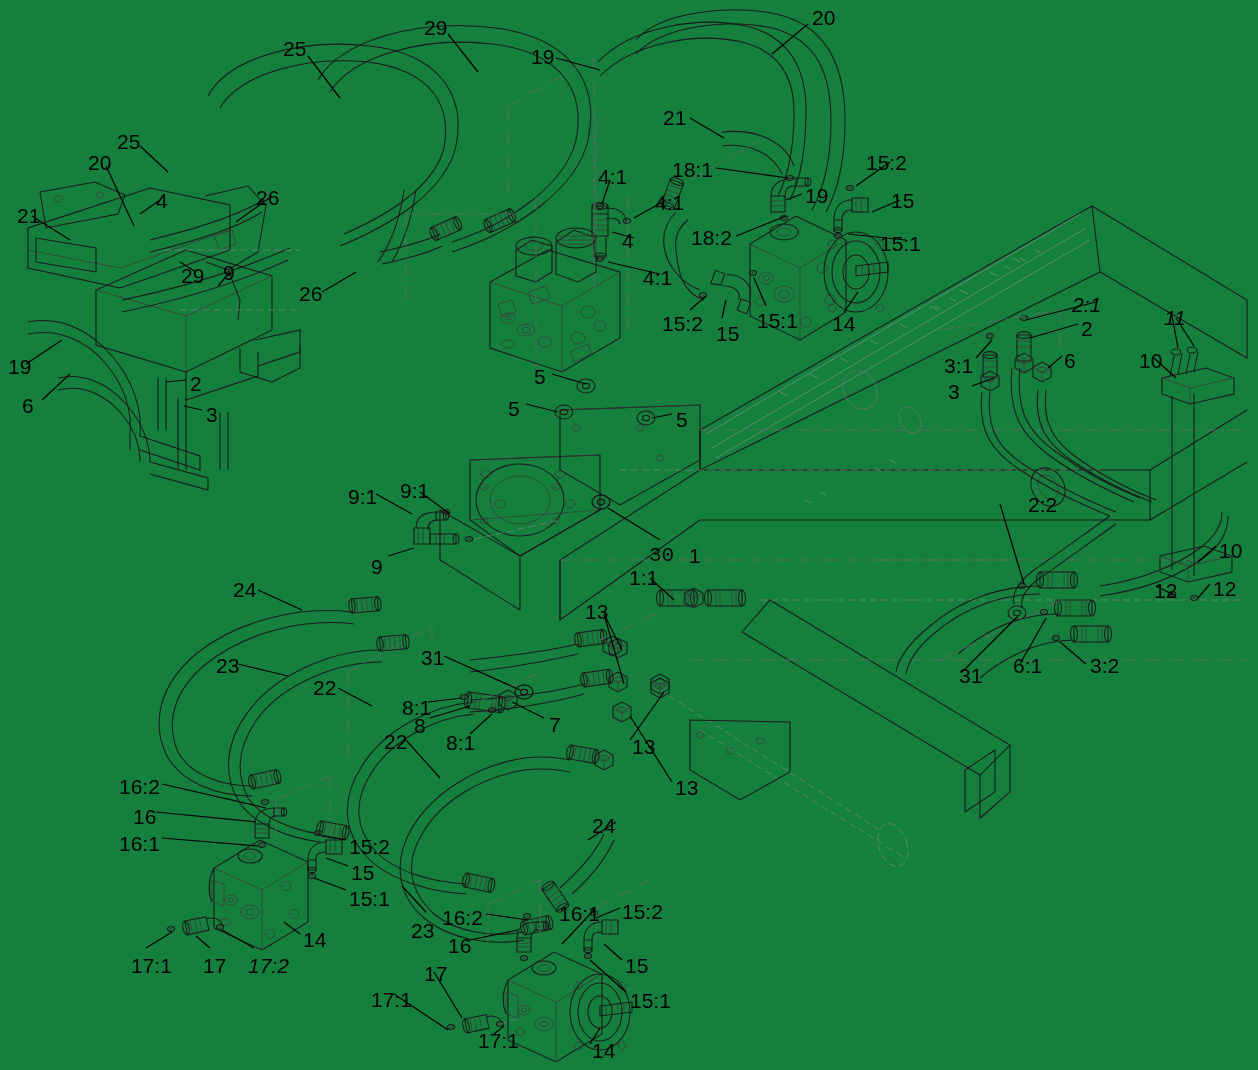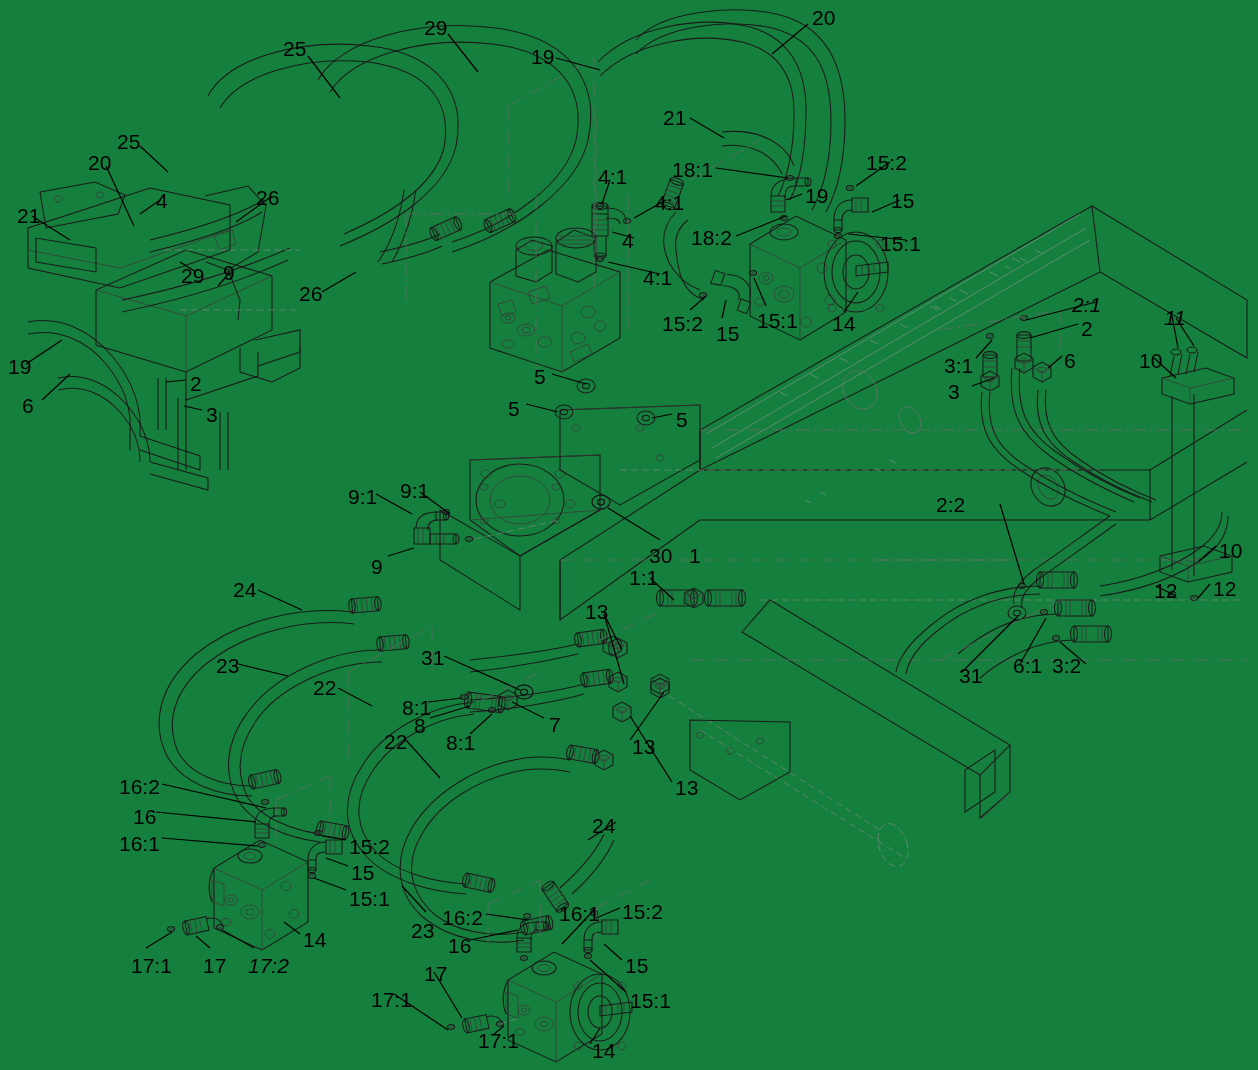--- a/index.html
+++ b/index.html
@@ -756,38 +756,38 @@
       <div class="cal" style="left: 944px; top: 355px;">3:1</div>
       <div class="cal" style="left: 1064px; top: 350px;">6</div>
       <div class="cal" style="left: 1139px; top: 350px;">10</div>
       <div class="cal" style="left: 948px; top: 381px;">3</div>
       <div class="cal" style="left: 190px; top: 373px;">2</div>
       <div class="cal" style="left: 22px; top: 395px;">6</div>
       <div class="cal" style="left: 534px; top: 366px;">5</div>
       <div class="cal" style="left: 508px; top: 398px;">5</div>
       <div class="cal" style="left: 676px; top: 409px;">5</div>
       <div class="cal" style="left: 206px; top: 404px;">3</div>
-      <div class="cal" style="left: 936px; top: 494px;">2:2</div>
+      <div class="cal" style="left: 1028px; top: 494px;">2:2</div>
       <div class="cal" style="left: 348px; top: 486px;">9:1</div>
       <div class="cal" style="left: 400px; top: 480px;">9:1</div>
       <div class="cal" style="left: 371px; top: 556px;">9</div>
-      <div class="cal" style="left: 649px; top: 545px;">30</div>
+      <div class="cal" style="left: 649px; top: 545px; font-family: Liberation Mono, monospace;">30</div>
       <div class="cal" style="left: 689px; top: 545px;">1</div>
       <div class="cal" style="left: 629px; top: 567px;">1:1</div>
       <div class="cal" style="left: 1219px; top: 540px;">10</div>
       <div class="cal" style="left: 1154px; top: 580px;">12</div>
       <div class="cal" style="left: 1213px; top: 578px;">12</div>
       <div class="cal" style="left: 233px; top: 579px;">24</div>
       <div class="cal" style="left: 585px; top: 601px;">13</div>
       <div class="cal" style="left: 216px; top: 655px;">23</div>
       <div class="cal" style="left: 421px; top: 647px;">31</div>
       <div class="cal" style="left: 313px; top: 677px;">22</div>
       <div class="cal" style="left: 959px; top: 665px;">31</div>
       <div class="cal" style="left: 1013px; top: 655px; text-align: right;">6:1</div>
-      <div class="cal" style="left: 1052px; top: 655px;">3:2</div>
+      <div class="cal" style="left: 1090px; top: 655px;">3:2</div>
       <div class="cal" style="left: 402px; top: 697px;">8:1</div>
       <div class="cal" style="left: 414px; top: 715px;">8</div>
       <div class="cal" style="left: 549px; top: 714px;">7</div>
       <div class="cal" style="left: 632px; top: 736px;">13</div>
       <div class="cal" style="left: 446px; top: 732px;">8:1</div>
       <div class="cal" style="left: 384px; top: 731px;">22</div>
       <div class="cal" style="left: 675px; top: 777px;">13</div>
       <div class="cal" style="left: 119px; top: 776px;">16:2</div>
       <div class="cal" style="left: 133px; top: 806px;">16</div>
       <div class="cal" style="left: 119px; top: 833px;">16:1</div>

